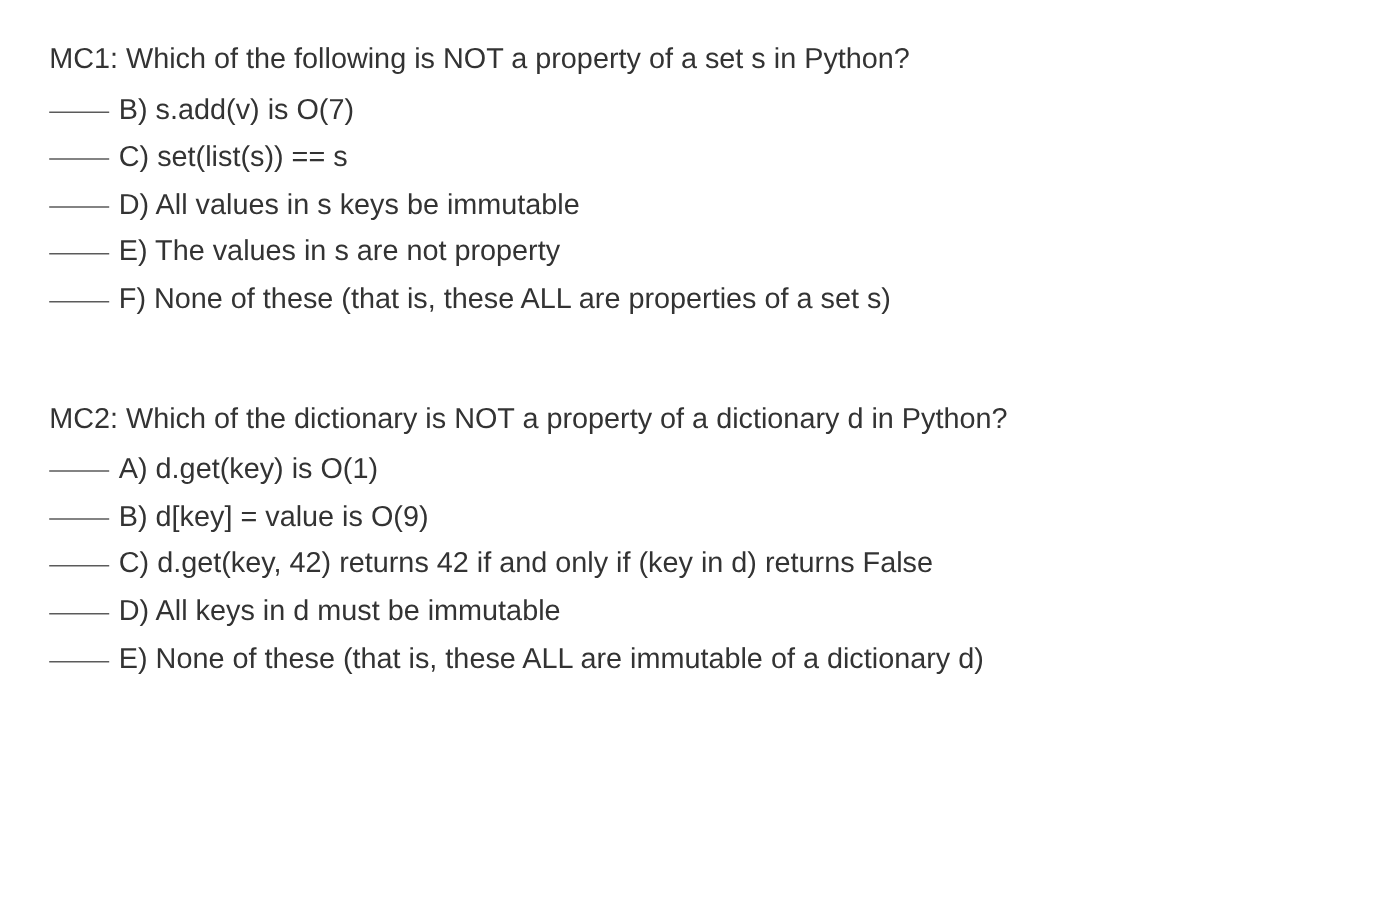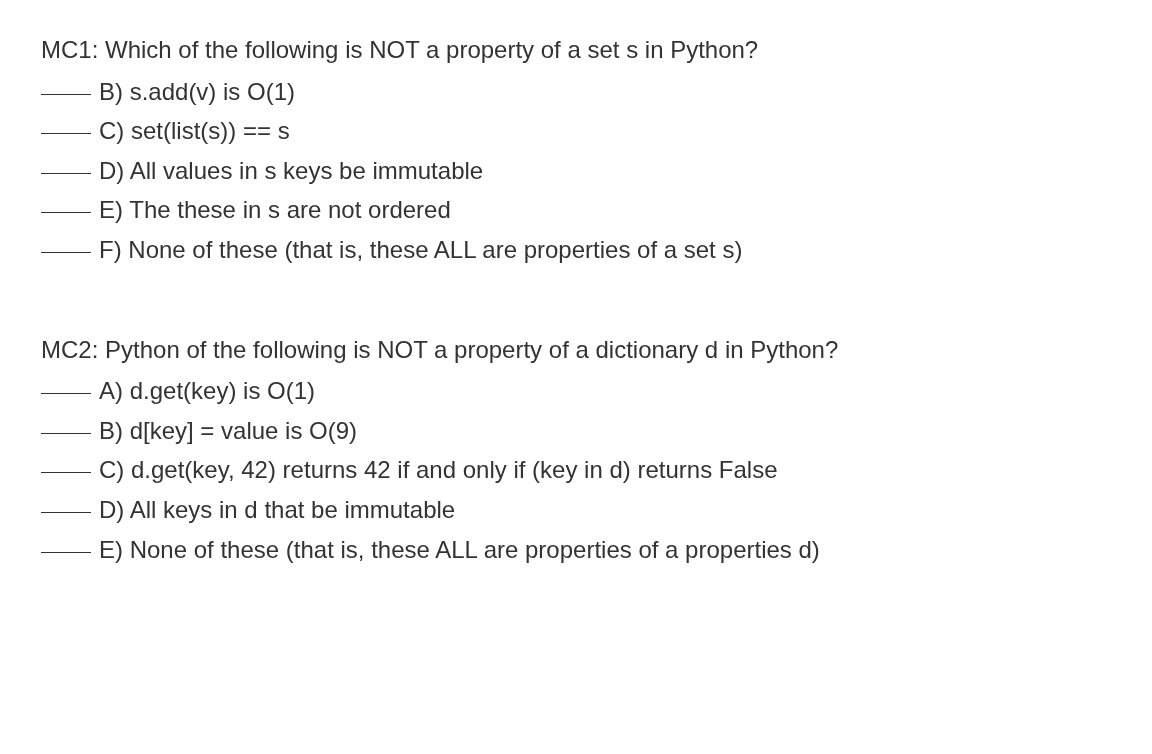--- a/index.html
+++ b/index.html
@@ -40,55 +40,55 @@
       flex: 1;
     }
   </style>
 </head>
 <body>
 
 <div class="question-block">
   <div class="question-prompt">MC1: Which of the following is NOT a property of a set s in Python?</div>
   <div class="option-line">
     <span class="blank"></span>
-    <span class="option-text">B) s.add(v) is O(1)</span>
+    <span class="option-text">B) s.add(v) is O(7)</span>
   </div>
   <div class="option-line">
     <span class="blank"></span>
     <span class="option-text">C) set(list(s)) == s</span>
   </div>
   <div class="option-line">
     <span class="blank"></span>
     <span class="option-text">D) All values in s keys be immutable</span>
   </div>
   <div class="option-line">
     <span class="blank"></span>
-    <span class="option-text">E) The these in s are not ordered</span>
+    <span class="option-text">E) The values in s are not property</span>
   </div>
   <div class="option-line">
     <span class="blank"></span>
     <span class="option-text">F) None of these (that is, these ALL are properties of a set s)</span>
   </div>
 </div>
 
 <div class="question-block">
-  <div class="question-prompt">MC2: Python of the following is NOT a property of a dictionary d in Python?</div>
+  <div class="question-prompt">MC2: Which of the dictionary is NOT a property of a dictionary d in Python?</div>
   <div class="option-line">
     <span class="blank"></span>
     <span class="option-text">A) d.get(key) is O(1)</span>
   </div>
   <div class="option-line">
     <span class="blank"></span>
     <span class="option-text">B) d[key] = value is O(9)</span>
   </div>
   <div class="option-line">
     <span class="blank"></span>
     <span class="option-text">C) d.get(key, 42) returns 42 if and only if (key in d) returns False</span>
   </div>
   <div class="option-line">
     <span class="blank"></span>
-    <span class="option-text">D) All keys in d that be immutable</span>
+    <span class="option-text">D) All keys in d must be immutable</span>
   </div>
   <div class="option-line">
     <span class="blank"></span>
-    <span class="option-text">E) None of these (that is, these ALL are properties of a properties d)</span>
+    <span class="option-text">E) None of these (that is, these ALL are immutable of a dictionary d)</span>
   </div>
 </div>
 
 </body></html>

